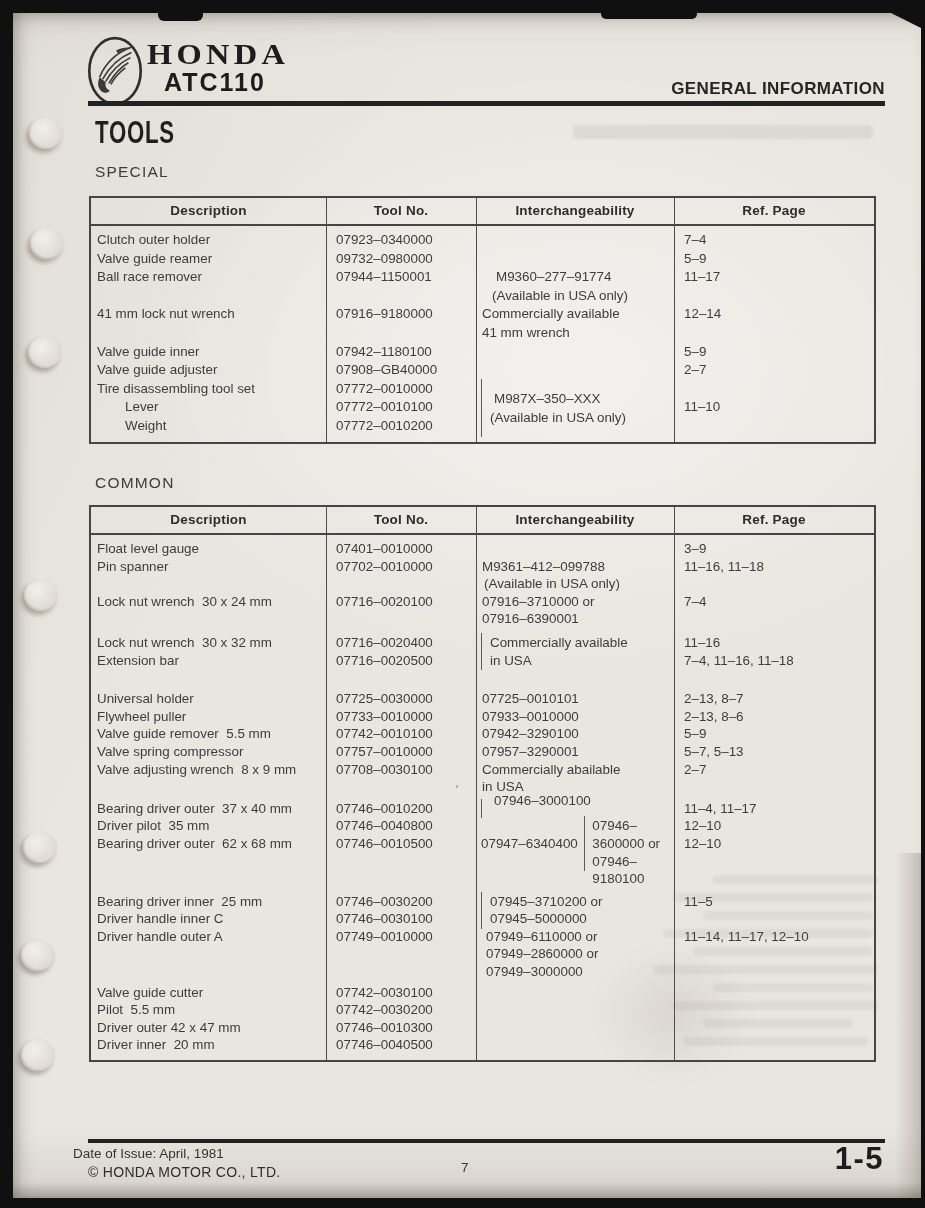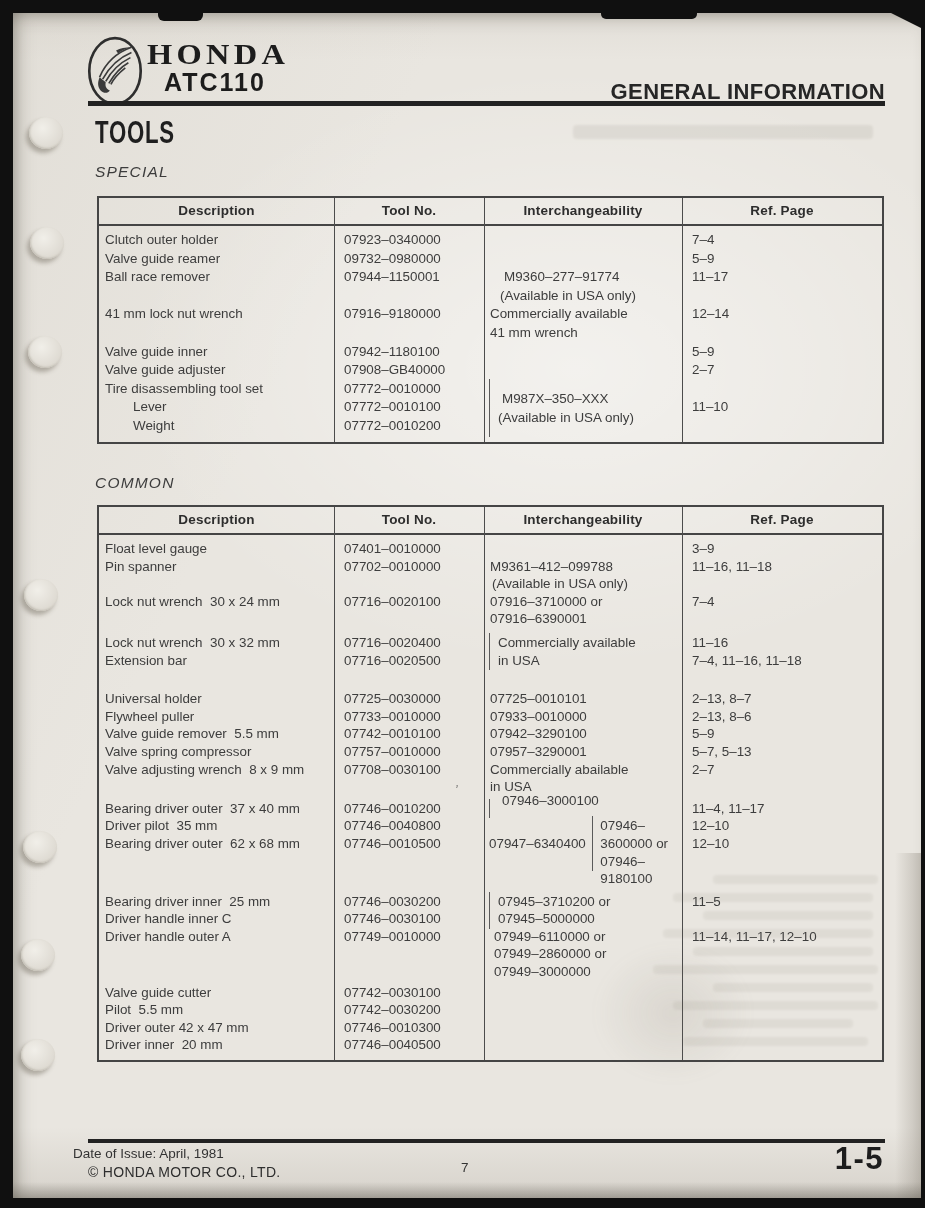--- a/index.html
+++ b/index.html
@@ -10,29 +10,29 @@
       linear-gradient(115deg, rgba(205,200,190,.25), rgba(255,255,255,0) 30%),
       linear-gradient(to bottom, rgba(210,205,196,.30), rgba(255,255,255,0) 4%, rgba(255,255,255,0) 94%, rgba(180,174,164,.35)),
       #e9e6e0;
     box-shadow: inset 14px 0 18px -12px rgba(80,75,65,.5), inset 0 14px 18px -12px rgba(80,75,65,.45);}
   .abs{position:absolute;}
   
   .logo{left:73px;top:22px;width:58px;height:72px;}
   .brand{left:134px;top:24px;font-family:"Liberation Serif","DejaVu Serif",serif;font-weight:900;
     font-size:30px;letter-spacing:4px;color:#1c1c1c;transform:scale(1.08,1.0);transform-origin:left top;}
   .model{left:151px;top:55px;font-weight:bold;font-size:25px;letter-spacing:2px;color:#1c1c1c;}
-  .section{right:36px;top:66px;font-weight:bold;font-size:22px;letter-spacing:.4px;color:#262626;}
+  .section{right:36px;top:66px;font-weight:bold;font-size:17px;letter-spacing:.4px;color:#262626;}
   .hrule{left:75px;top:88px;width:797px;height:5px;background:#222;}
   .page-title{left:82px;top:101px;font-size:30px;font-weight:800;color:#1f1f1f;
     transform:scale(.74,1.06);transform-origin:left top;letter-spacing:1px;}
-  .sublabel{font-size:15.5px;color:#3c3c3c;letter-spacing:1.2px;font-style:italic;}
+  .sublabel{font-size:15.5px;color:#3c3c3c;letter-spacing:1.2px;}
   .special-label{left:82px;top:150px;}
   .common-label{left:82px;top:461px;}
   
-  .table{position:absolute;left:84px;width:787px;border:2px solid #454545;box-sizing:border-box;background:transparent;}
+  .table{position:absolute;left:76px;width:787px;border:2px solid #454545;box-sizing:border-box;background:transparent;}
   #special-table{top:183px;}
   #common-table{top:492px;}
   .thead{display:grid;grid-template-columns:235px 150px 198px auto;height:26px;line-height:26px;
     border-bottom:2px solid #454545;}
   .th{text-align:center;font-weight:bold;font-size:13.5px;color:#2d2d2d;letter-spacing:.2px;}
   .tbody{padding:5px 0 6px 0;position:relative;}
   .trow{display:grid;grid-template-columns:235px 150px 198px auto;}
   .special .trow{height:18.6px;line-height:18.6px;}
   .common .trow{height:17.6px;line-height:17.6px;}
   .gaprow{width:100%;}

